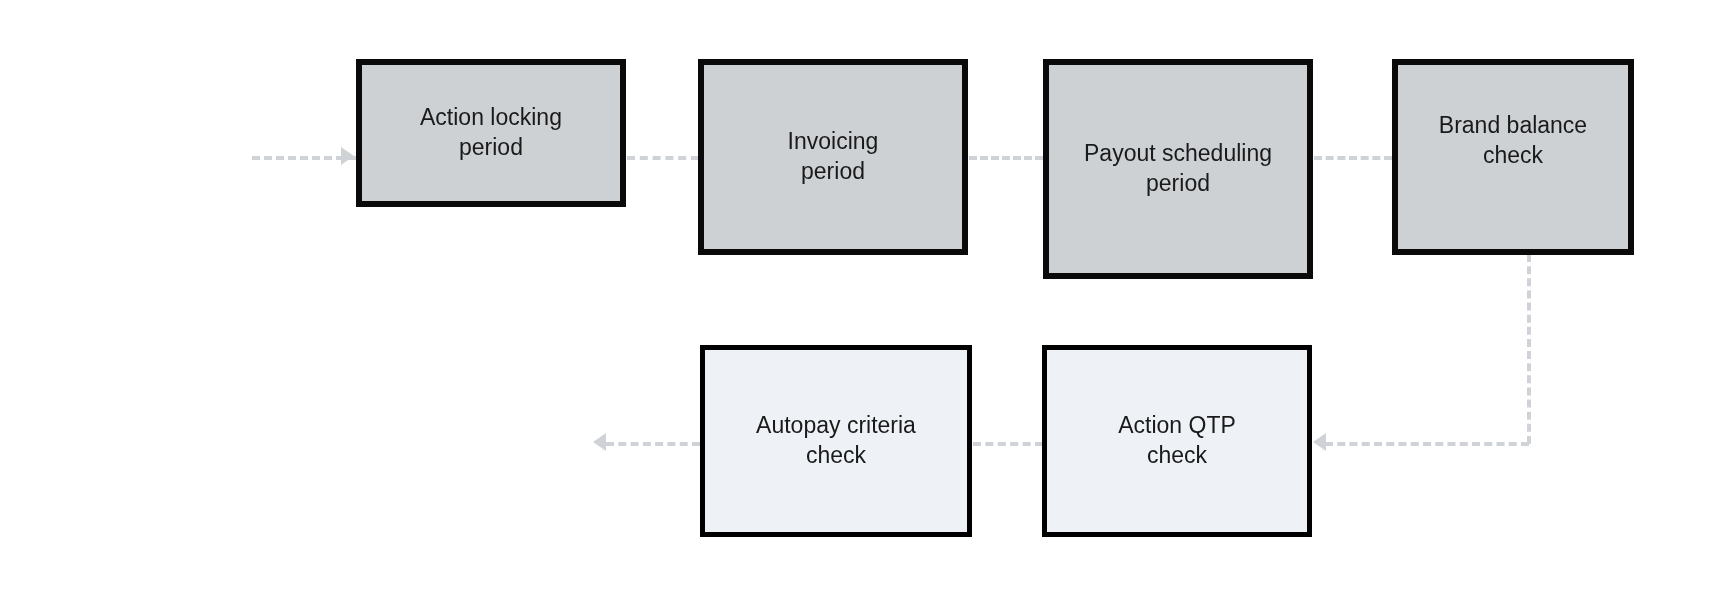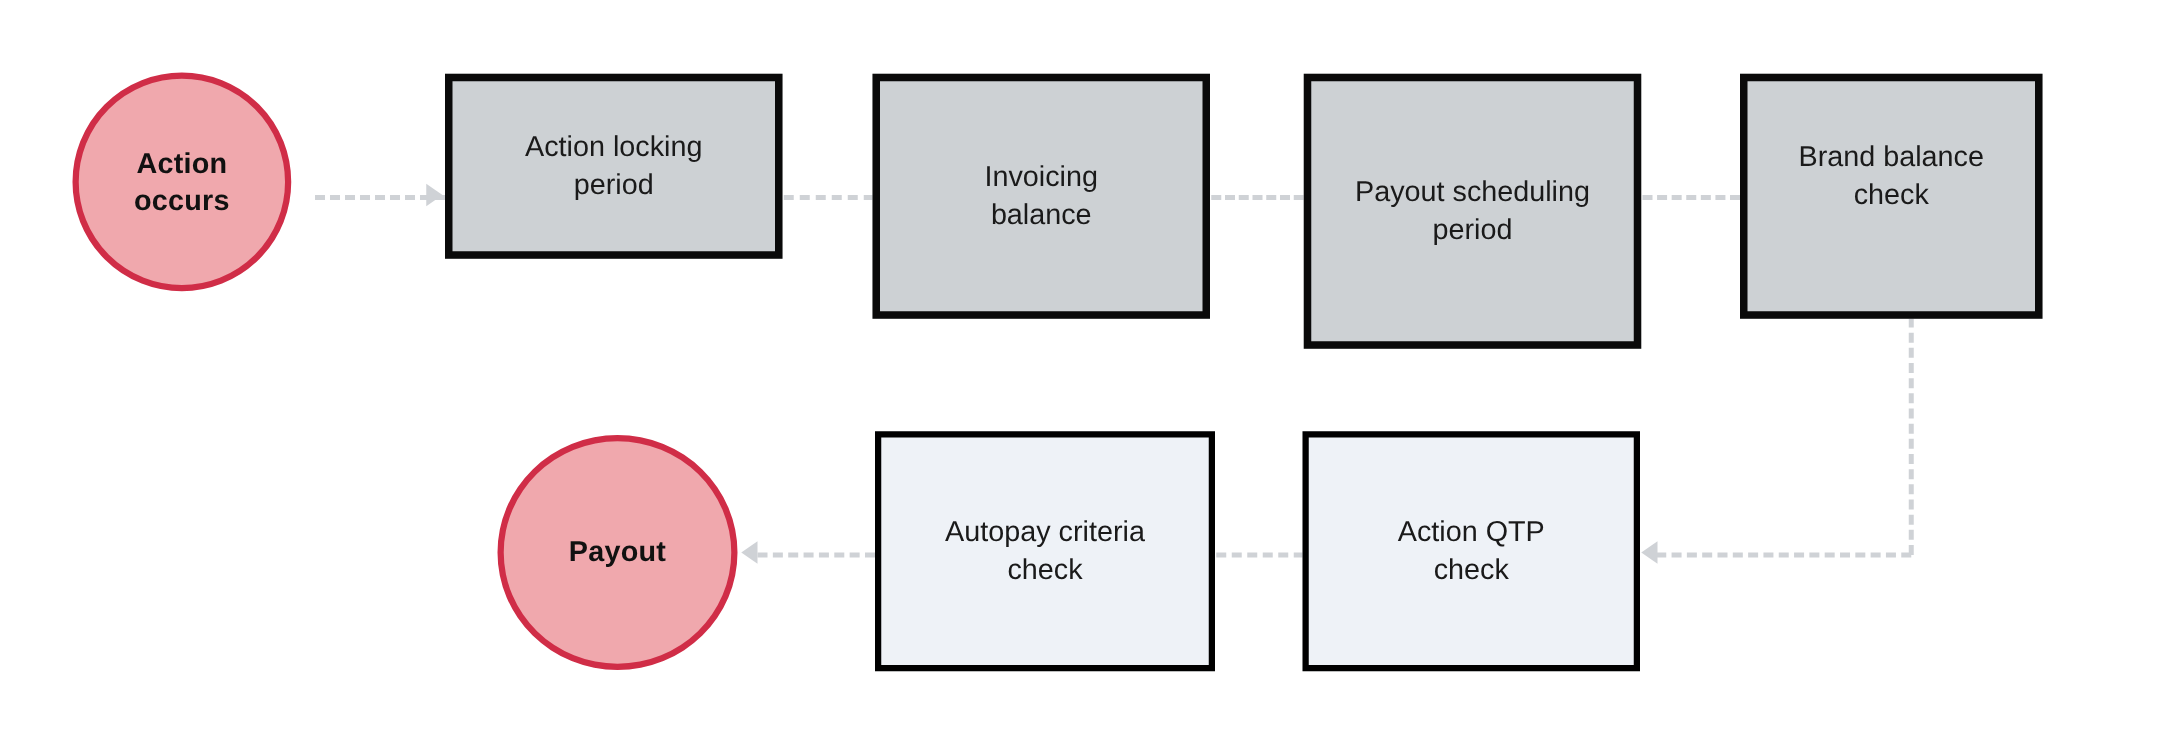--- a/index.html
+++ b/index.html
@@ -109,33 +109,29 @@
   <div class="conn v-line" style="left:1527px; top:254px; height:190px;"></div>
 
   <div class="conn h-line" style="left:1325px; top:442px; width:204px;"></div>
   <div class="arrow-head arrow-left" style="left:1313px; top:433px;"></div>
 
   <div class="conn h-line" style="left:973px; top:442px; width:70px;"></div>
 
   <div class="conn h-line" style="left:606px; top:442px; width:94px;"></div>
   <div class="arrow-head arrow-left" style="left:593px; top:433px;"></div>
 
-  <div class="node circle-node" style="left:58px; top:58px; width:175px; height:175px;">
-    <span class="label">Action
-occurs</span>
-  </div>
 
   <div class="node process-node" style="left:356px; top:59px; width:270px; height:148px;align-items:center;">
     <span class="label">Action locking
 period</span>
   </div>
 
   <div class="node process-node" style="left:698px; top:59px; width:270px; height:196px;">
     <span class="label">Invoicing
-balance</span>
+period</span>
   </div>
 
   <div class="node process-node" style="left:1043px; top:59px; width:270px; height:220px;">
     <span class="label">Payout scheduling
 period</span>
   </div>
 
   <div class="node process-node" style="left:1392px; top:59px; width:242px; height:196px; align-items:flex-start; padding-top:46px;">
     <span class="label">Brand balance
 check</span>
@@ -144,17 +140,14 @@
   <div class="node check-node" style="left:1042px; top:345px; width:270px; height:192px;">
     <span class="label">Action QTP
 check</span>
   </div>
 
   <div class="node check-node" style="left:700px; top:345px; width:272px; height:192px;">
     <span class="label">Autopay criteria
 check</span>
   </div>
 
-  <div class="node circle-node" style="left:398px; top:348px; width:192px; height:188px;">
-    <span class="label">Payout</span>
-  </div>
 
 </div>
 
 </body></html>

